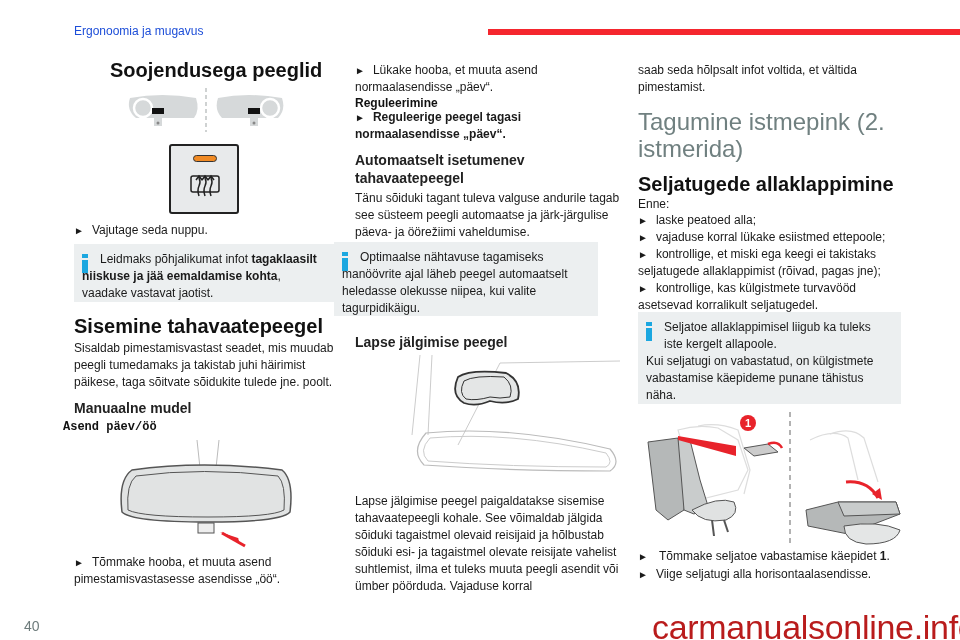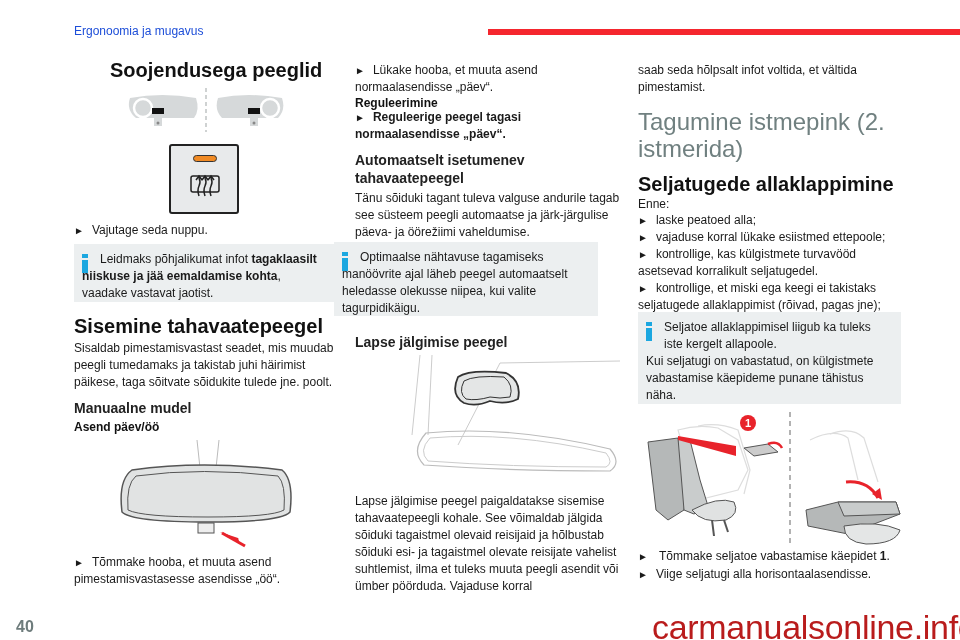--- a/index.html
+++ b/index.html
@@ -18,21 +18,21 @@
 
   .info { background: #eceff0; padding: 7px 20px 8px 8px; position: relative; }
   .info .p { font-size: 12px; line-height: 17px; }
   .info-icon { position: absolute; left: 8px; top: 10px; width: 6px; height: 20px; }
   .info-icon .dot { width: 6px; height: 4px; background: #1ba7e0; }
   .info-icon .stem { width: 6px; height: 13px; background: #1ba7e0; margin-top: 2px; }
   .indent { padding-left: 18px; }
 
   .abs { position: absolute; }
   .watermark { position: absolute; left: 652px; top: 608px; font-size: 34px; color: #b91c1c; letter-spacing: -0.3px; }
-  .page-num { position: absolute; left: 16px; top: 618px; font-size: 16px; color: #6e7c7c; font-weight: bold; }
+  .page-num { position: absolute; left: 24px; top: 618px; font-size: 14px; color: #6e7c7c; }
 </style>
 </head>
 <body>
 
 <div class="header-title">Ergonoomia ja mugavus</div>
 <div class="header-bar"></div>
 
 <div class="abs h1" style="left:74px; top:58px;margin-left:36px;">Soojendusega peeglid</div>
 
 <svg class="abs" style="left:122px; top:88px;" width="170" height="44">
@@ -68,21 +68,21 @@
       <div class="stem"></div>
     </div>
   <div class="p" style="text-indent:0;">
     <span style="padding-left:18px;">Leidmaks põhjalikumat infot </span><b>tagaklaasilt niiskuse ja jää eemaldamise kohta</b><span>, vaadake vastavat jaotist.</span>
   </div>
 </div>
 
 <div class="abs h1" style="left:74px; top:314px;">Sisemine tahavaatepeegel</div>
 <div class="abs p" style="left:74px; top:340px; width:266px;">Sisaldab pimestamisvastast seadet, mis muudab peegli tumedamaks ja takistab juhi häirimist päikese, taga sõitvate sõidukite tulede jne. poolt.</div>
 <div class="abs h2" style="left:74px; top:399px;">Manuaalne mudel</div>
-<div class="abs h3" style="left:74px; top:419px;">Asend päev/öö</div>
+<div class="abs h3" style="left:63px; top:419px;font-family:Liberation Mono, monospace;">Asend päev/öö</div>
 
 <svg class="abs" style="left:112px; top:440px;" width="190" height="110">
   <line x1="85" y1="0" x2="88" y2="28" stroke="#bbb" stroke-width="1"></line>
   <line x1="107" y1="0" x2="104" y2="28" stroke="#bbb" stroke-width="1"></line>
   <path d="M20 30 Q90 20 170 30 Q182 40 178 72 Q170 82 96 82 Q20 82 10 72 Q6 40 20 30 Z" fill="#e1e3e3" stroke="#555" stroke-width="1.5"></path>
   <path d="M24 36 Q90 27 166 36 Q174 44 172 70 Q160 77 96 77 Q30 77 16 70 Q14 44 24 36 Z" fill="none" stroke="#555" stroke-width="1"></path>
   <rect x="86" y="83" width="16" height="10" fill="#eee" stroke="#555" stroke-width="1"></rect>
   <path d="M108 92 L128 104 L126 98 L132 100 Z" fill="#e8232b"></path>
   <line x1="110" y1="93" x2="133" y2="106" stroke="#e8232b" stroke-width="3"></line>
 </svg>
@@ -119,22 +119,22 @@
 
 <div class="abs p" style="left:355px; top:493px; width:266px;">Lapse jälgimise peegel paigaldatakse sisemise tahavaatepeegli kohale. See võimaldab jälgida sõiduki tagaistmel olevaid reisijaid ja hõlbustab sõiduki esi- ja tagaistmel olevate reisijate vahelist suhtlemist, ilma et tuleks muuta peegli asendit või ümber pöörduda. Vajaduse korral</div>
 
 <div class="abs p" style="left:638px; top:62px; width:266px;">saab seda hõlpsalt infot voltida, et vältida pimestamist.</div>
 <div class="abs h1-grey" style="left:638px; top:108px; width:266px;">Tagumine istmepink (2. istmerida)</div>
 <div class="abs h1" style="left:638px; top:172px;">Seljatugede allaklappimine</div>
 <div class="abs p" style="left:638px; top:196px;">Enne:</div>
 <div class="abs p" style="left:638px; top:212px; width:266px;">
   <div class="bullet"><span>laske peatoed alla;</span></div>
   <div class="bullet"><span>vajaduse korral lükake esiistmed ettepoole;</span></div>
+  <div class="bullet"><span>kontrollige, et miski ega keegi ei takistaks seljatugede allaklappimist (rõivad, pagas jne);</span></div>
   <div class="bullet"><span>kontrollige, kas külgistmete turvavööd asetsevad korralikult seljatugedel.</span></div>
-  <div class="bullet"><span>kontrollige, et miski ega keegi ei takistaks seljatugede allaklappimist (rõivad, pagas jne);</span></div>
 </div>
 
 <div class="abs info" style="left:638px; top:312px; width:263px; height:92px;">
   <div class="info-icon">
       <div class="dot"></div>
       <div class="stem"></div>
     </div>
   <div class="p indent">Seljatoe allaklappimisel liigub ka tuleks iste kergelt allapoole.</div>
   <div class="p">Kui seljatugi on vabastatud, on külgistmete vabastamise käepideme punane tähistus näha.</div>
 </div>

